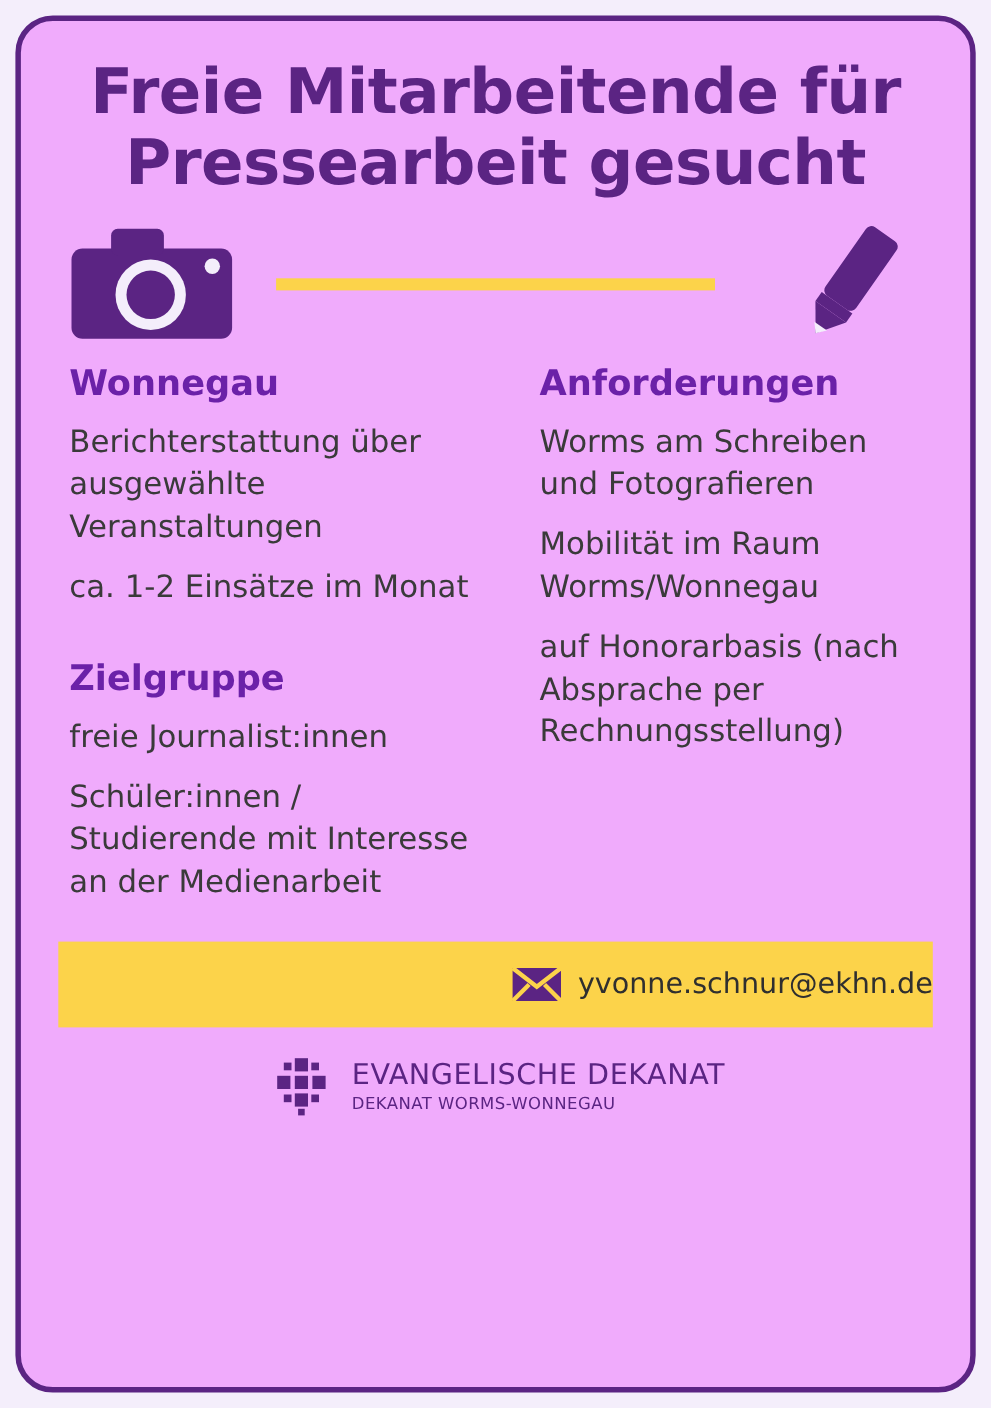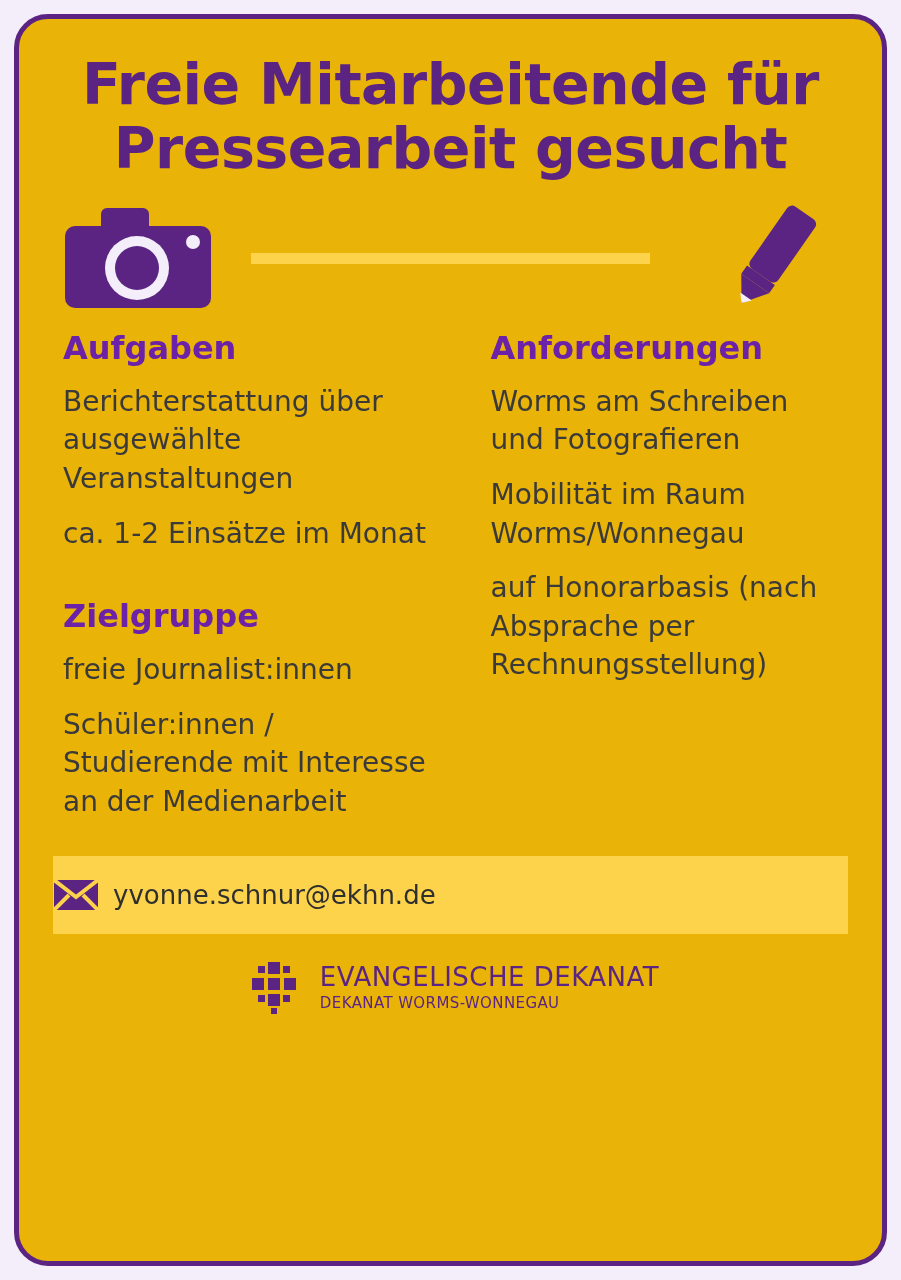--- a/index.html
+++ b/index.html
@@ -20,21 +20,21 @@
     height: 1280px;
     padding: 14px;
     background: #f4eefb;
   }
   .frame {
     box-sizing: border-box;
     width: 100%;
     height: 100%;
     border: 5px solid #5b2483;
     border-radius: 34px;
-    background: #eab308;
+    background: #f0abfc;
     padding: 22px 44px 0 44px;
     display: flex;
     flex-direction: column;
   }
   .title {
     text-align: center;
     color: #5b2483;
     font-weight: bold;
     font-size: 57px;
     line-height: 1.12;
@@ -95,21 +95,21 @@
     font-size: 28px;
     line-height: 1.38;
     margin: 0 0 16px 0;
   }
   .contact-bar {
     margin-top: 18px;
     background: #fcd34a;
     height: 78px;
     display: flex;
     align-items: center;
-    justify-content: space-between;
+    justify-content: flex-end;
     gap: 18px;
     margin-left: -10px;
     margin-right: -10px;
   }
   .contact-item {
     display: flex;
     align-items: center;
     gap: 14px;
     color: #2f2f2f;
     font-size: 26px;
@@ -166,21 +166,21 @@
             <polygon points="48,88 82,88 65,112" fill="#5b2483"></polygon>
             <polygon points="58,104 72,104 65,112" fill="#f4eefb"></polygon>
           </g>
         </svg>
       </div>
     </div>
 
     <div class="columns">
 
       <div class="col left">
-        <div class="sec-head">Aufgaben</div>
+        <div class="sec-head">Wonnegau</div>
         <p class="sec-p">Berichterstattung über ausgewählte Veranstaltungen</p>
         <p class="sec-p">ca. 1-2 Einsätze im Monat</p>
 
         <div class="sec-head second">Zielgruppe</div>
         <p class="sec-p">freie Journalist:innen</p>
         <p class="sec-p">Schüler:innen / Studierende mit Interesse an der Medienarbeit</p>
       </div>
 
       <div class="col right">
         <div class="sec-head">Anforderungen</div>

